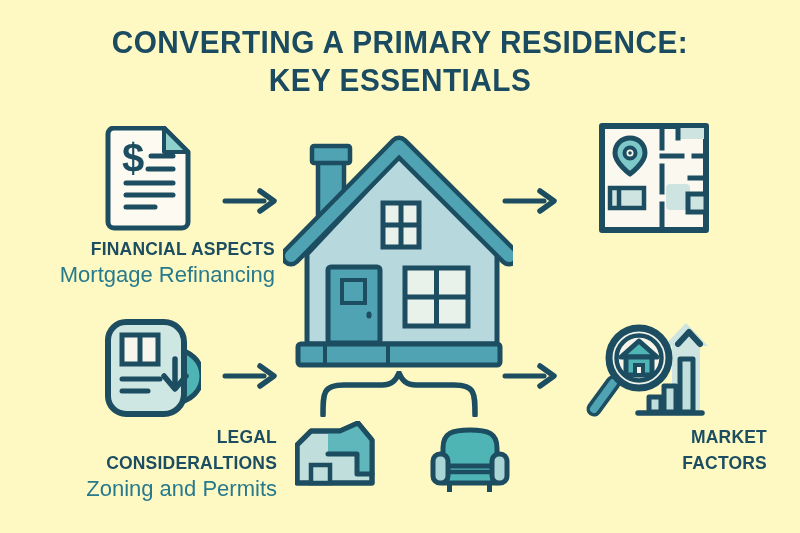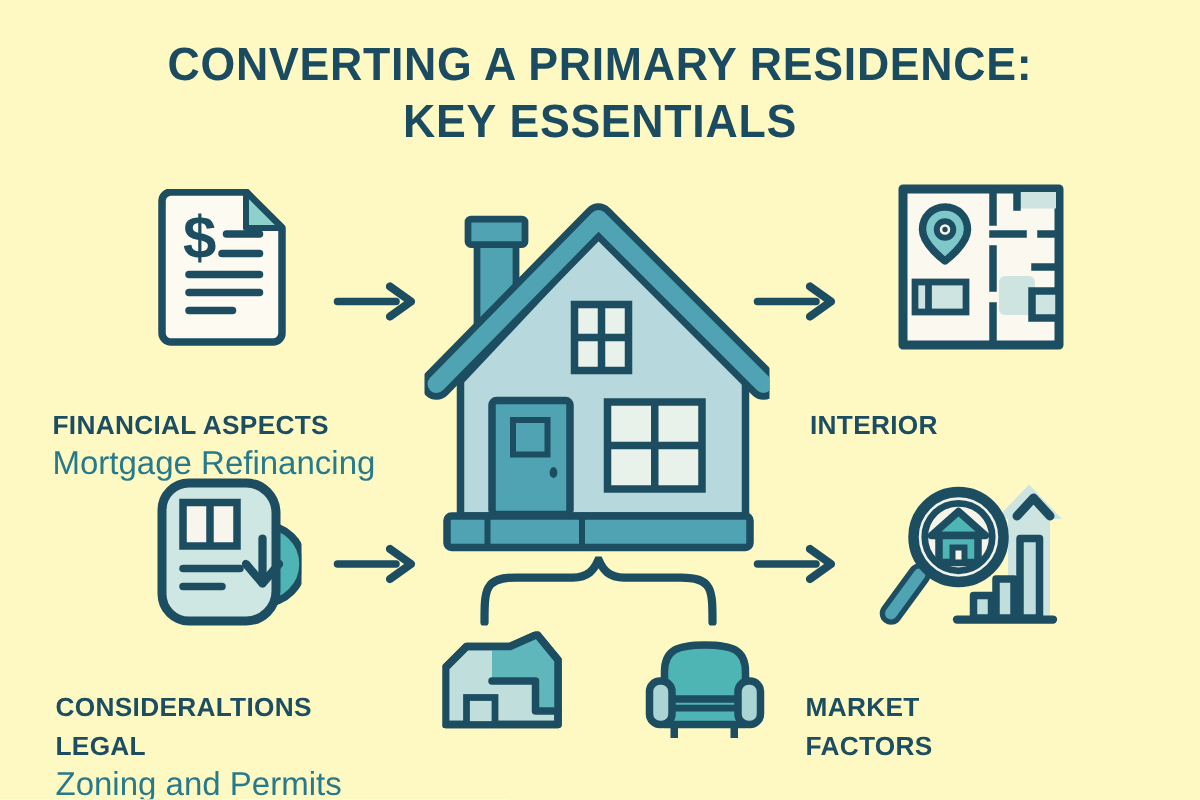--- a/index.html
+++ b/index.html
@@ -14,21 +14,21 @@
   #title {
     left: 0; right: 0; top: 24px;
     text-align: center;
     color: #1B4B60;
     font-weight: 700;
     font-size: 31px;
     line-height: 38px;
     letter-spacing: 0.5px;
     transform: scaleX(0.96);
   }
-  .label-block { text-align: left; margin-top: 34px; }
+  .label-block { text-align: right; }
   .heading {
     color: #1C4D61;
     font-weight: 700;
     font-size: 17.5px;
     line-height: 26px;
     letter-spacing: 0.2px;
   }
   .subheading {
     color: #27798C;
     font-weight: 400;
@@ -192,26 +192,25 @@
       <rect x="62" y="28" width="15" height="29" rx="7" fill="#A9D6D4" stroke="#1C4D61" stroke-width="5"></rect>
     </svg>
   </div>
 
   <div class="abs label-block" style="left:35px; top:236px; width:240px;">
     <div class="heading">FINANCIAL ASPECTS</div>
     <div class="subheading">Mortgage Refinancing</div>
   </div>
 
   <div class="abs label-block" style="left:540px; top:236px; width:230px;">
-    <div class="heading">INTERIOR</div>
   </div>
 
   <div class="abs label-block" style="left:37px; top:424px; width:240px;">
+    <div class="heading">LEGAL</div>
     <div class="heading">CONSIDERALTIONS</div>
-    <div class="heading">LEGAL</div>
     <div class="subheading">Zoning and Permits</div>
   </div>
 
   <div class="abs label-block" style="left:537px; top:424px; width:230px;">
     <div class="heading">MARKET</div>
     <div class="heading">FACTORS</div>
   </div>
 
 </div>
 

